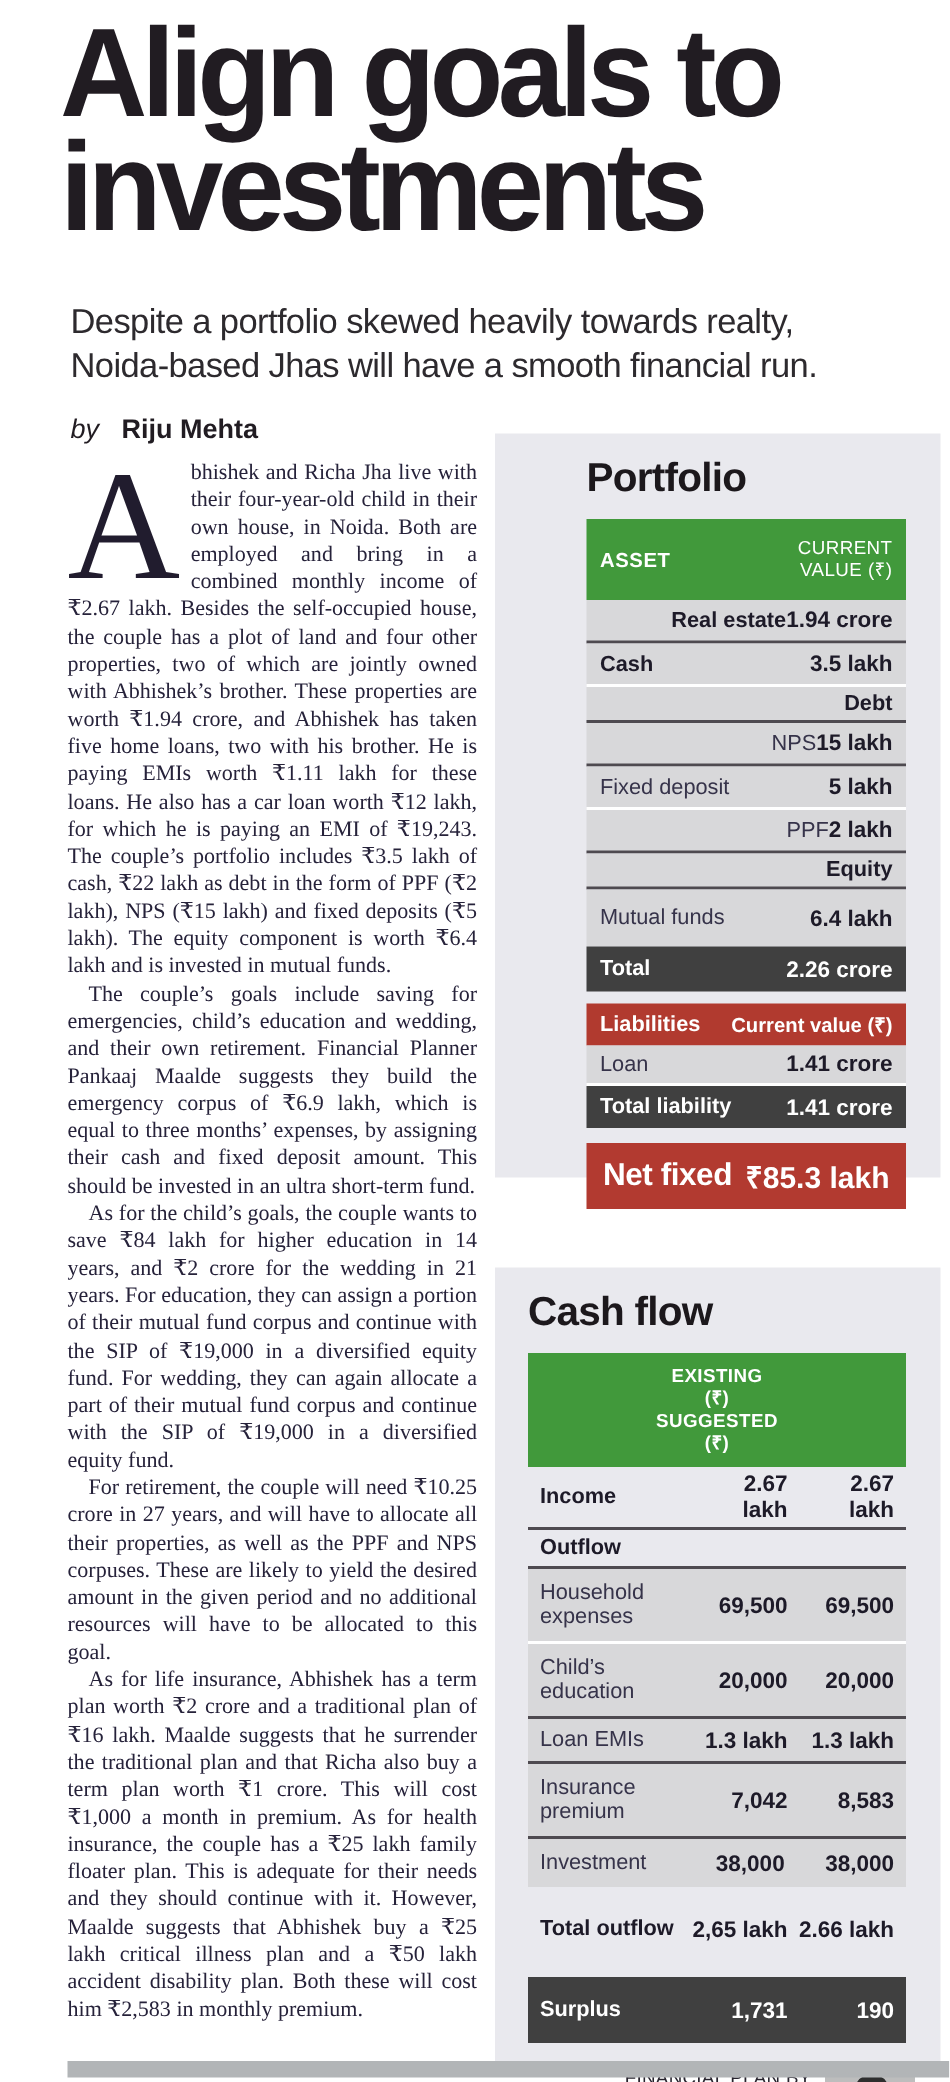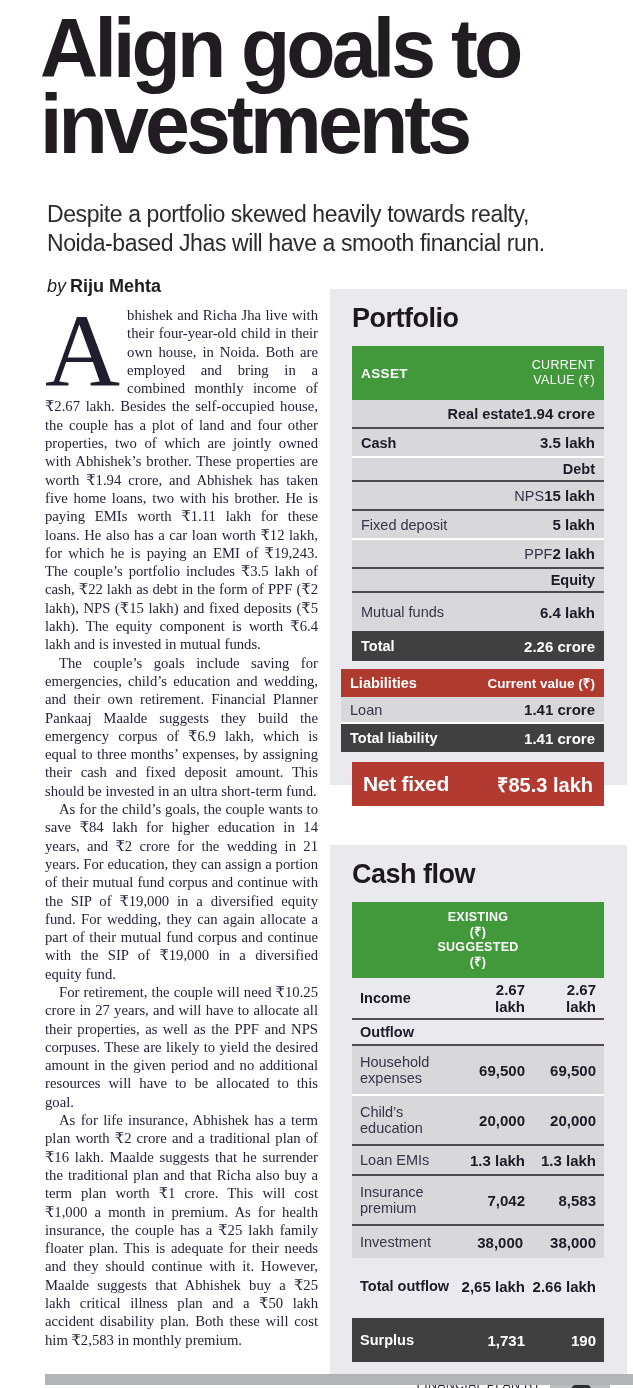--- a/index.html
+++ b/index.html
@@ -13,47 +13,47 @@
   .headline {
     position:absolute; left:40px; top:10px; width:590px;
     font-weight:bold; font-size:84px; line-height:76px; letter-spacing:-4px;
     color:#211c22; transform:scaleX(.96); transform-origin:left top;
   }
   .subtitle {
     position:absolute; left:47px; top:200px; width:560px;
     font-size:23px; line-height:29px; letter-spacing:-.4px; color:#2d2a2e; font-weight:500;
   }
   .byline { position:absolute; left:47px; top:276px; font-size:18px; color:#211c22; }
-  .byline .by { font-style:italic; font-weight:normal; margin-right:4px; }
+  .byline .by { font-style:italic; font-weight:normal; margin-right:15px; }
   .byline .author { font-weight:bold; }
 
   
   .article {
     position:absolute; left:45px; top:306px; width:273px;
     font-family:"Liberation Serif","DejaVu Serif",serif;
     font-size:14.7px; line-height:18.3px; text-align:justify; color:#26223a;
   }
   .article p { margin:0; }
   .article p + p { text-indent:14px; }
   .dropcap {
     float:left; font-family:"Liberation Serif","DejaVu Serif",serif;
     font-size:104px; line-height:82px; padding-top:4px; margin-right:7px;
     color:#211c2e; font-weight:normal;
   }
 
   
   .panel { position:absolute; left:330px; width:297px; background:#e9e9ee; }
-  .panel1 { top:289px; height:496px; }
+  .panel1 { top:289px; height:496px;padding-left:39px; }
   .panel2 { top:845px; height:536px; }
   .panel-title {
     font-weight:bold; font-size:27px; letter-spacing:-.5px; color:#1c181c;
     margin:14px 0 0 22px;
   }
   .tbl { margin:12px 23px 0 22px; }
-  .liab { margin-top:8px;margin-left:11px; }
+  .liab { margin-top:8px; }
 
   .prow { display:flex; justify-content:space-between; align-items:center; padding:2px 9px; }
   .gray { background:#d8d8da; }
   .lav  { background:transparent; }
   .b-dark { border-bottom:2px solid #4e4a50;justify-content:flex-end; }
   .b-white { border-bottom:2px solid #ffffff; }
 
   .ghead { background:#41993b; color:#ffffff; min-height:54px; padding:8px 9px; display:flex; justify-content:space-between; align-items:center; }
   .ghead .h-asset { font-weight:bold; font-size:13.5px; letter-spacing:.4px; }
   .ghead .h-val { font-weight:normal; font-size:12.5px; letter-spacing:.3px; text-align:right; line-height:15px; }

